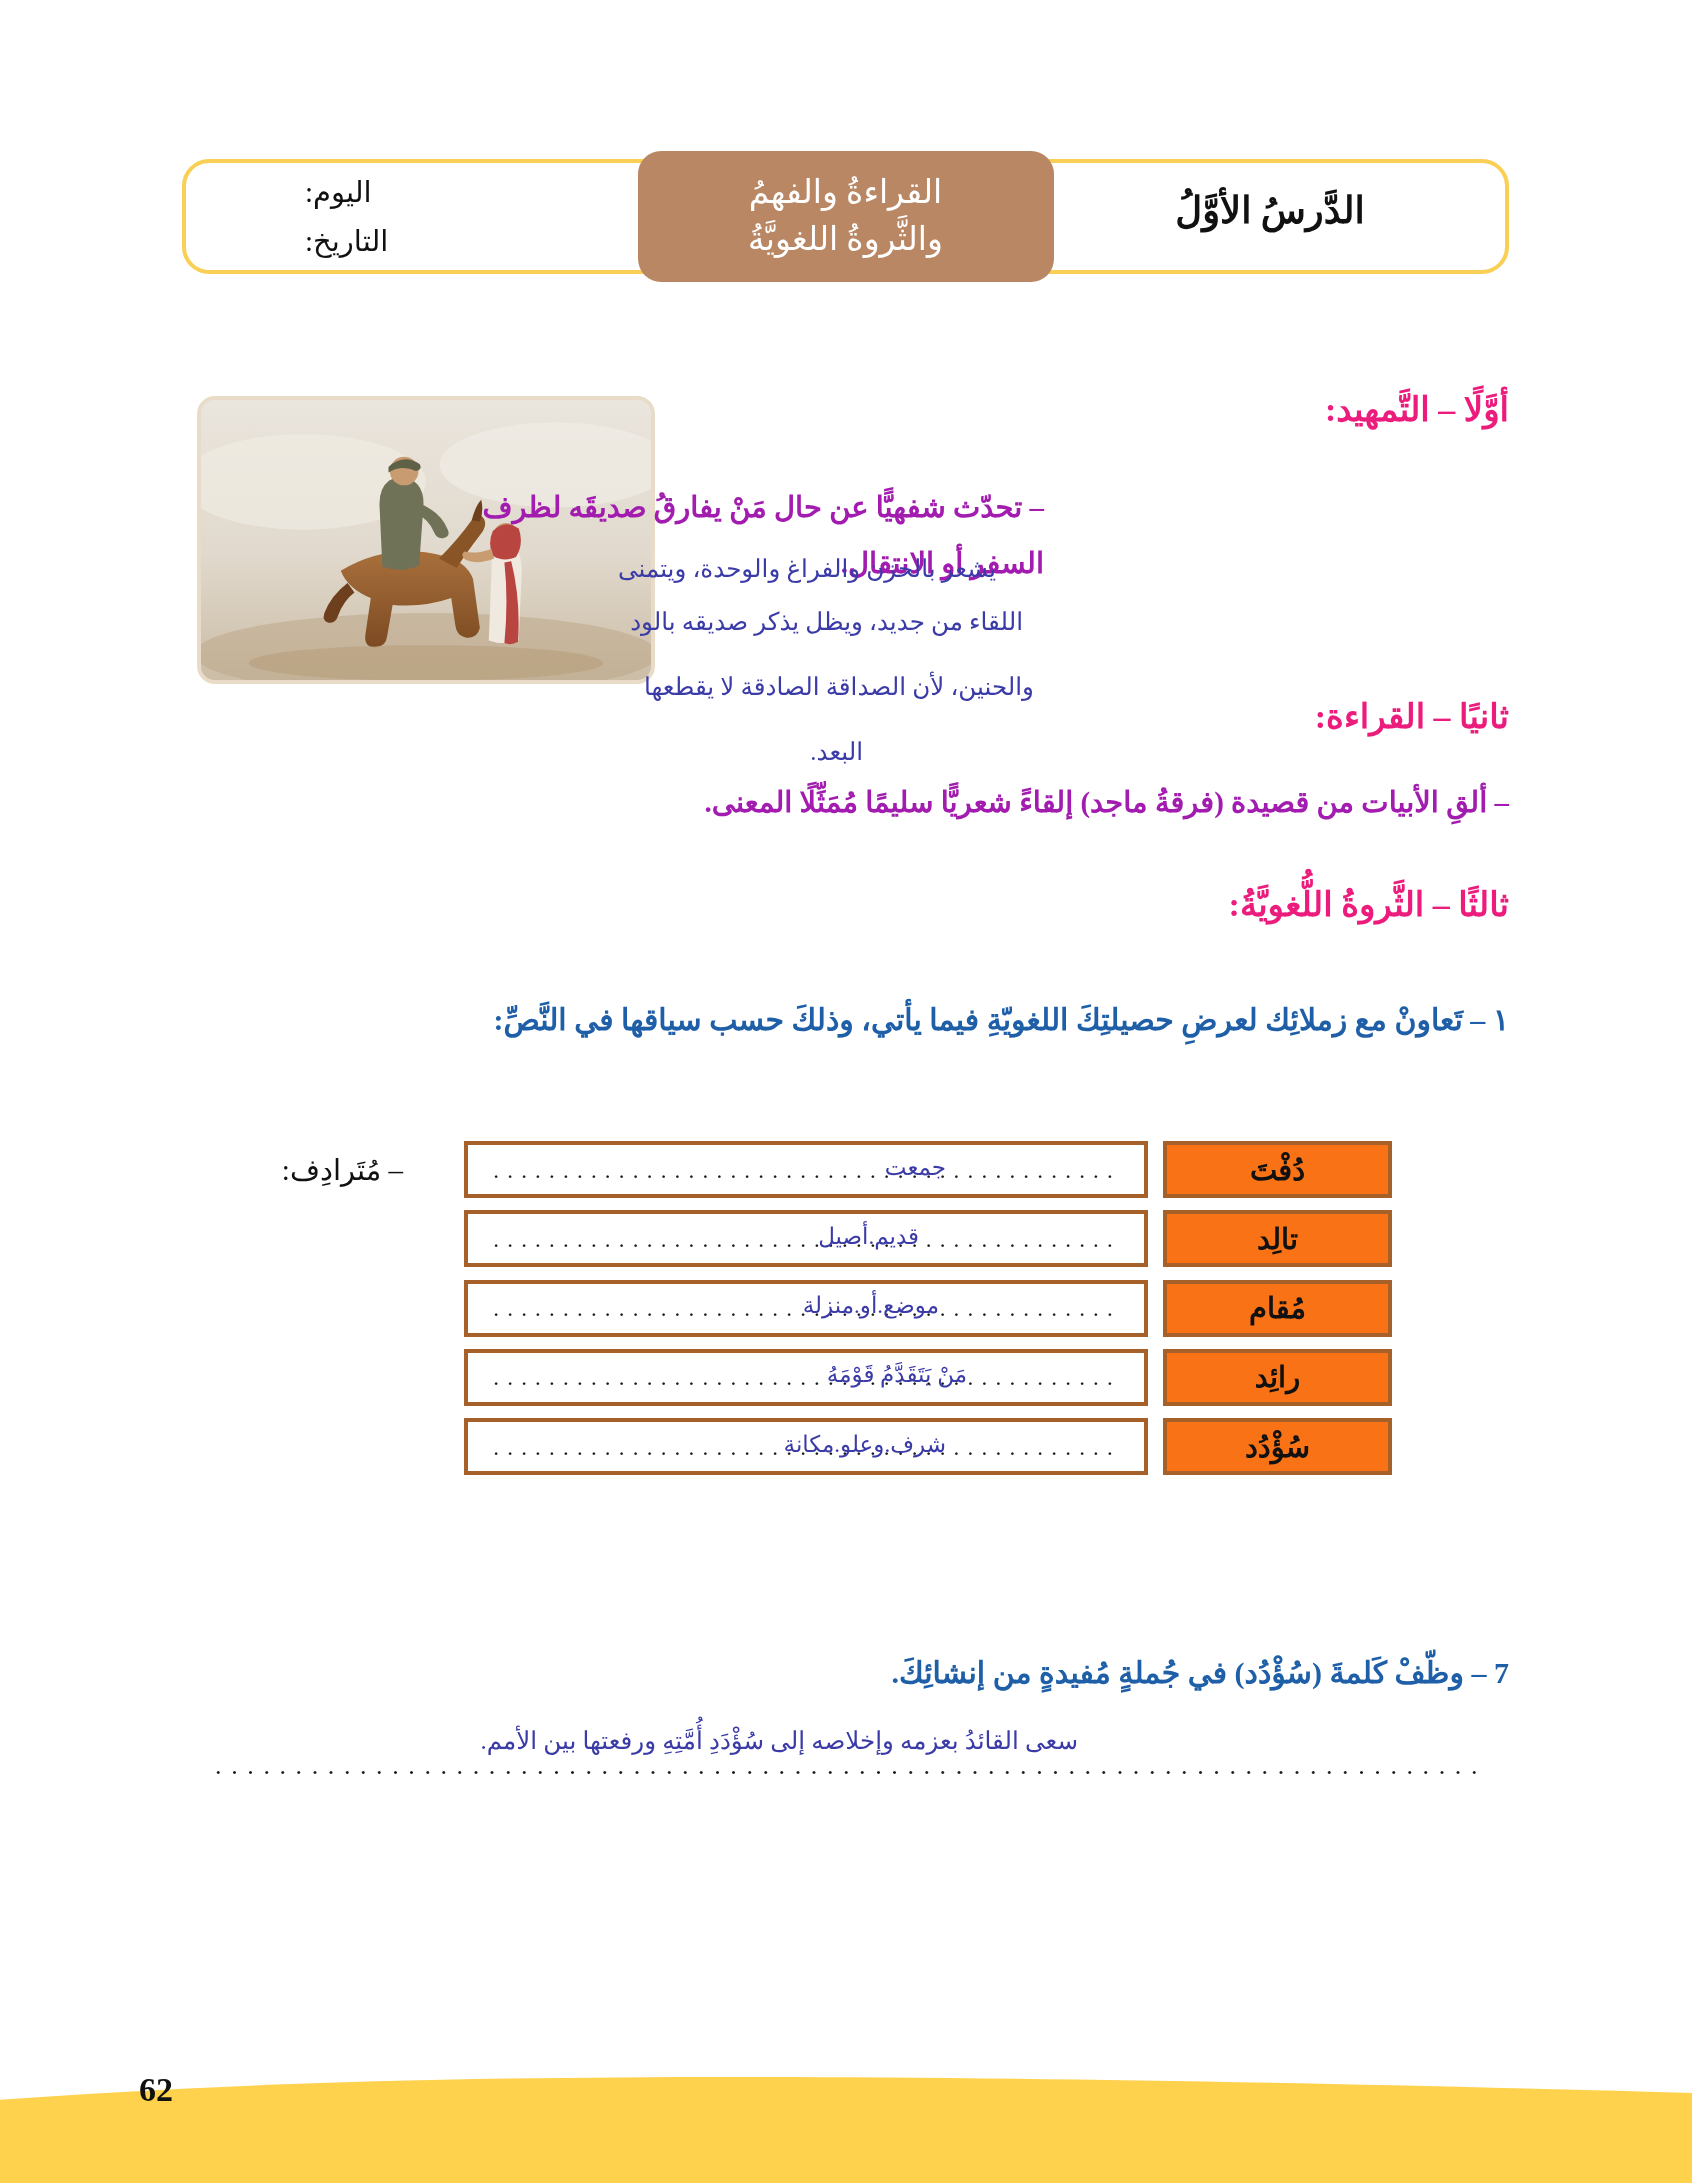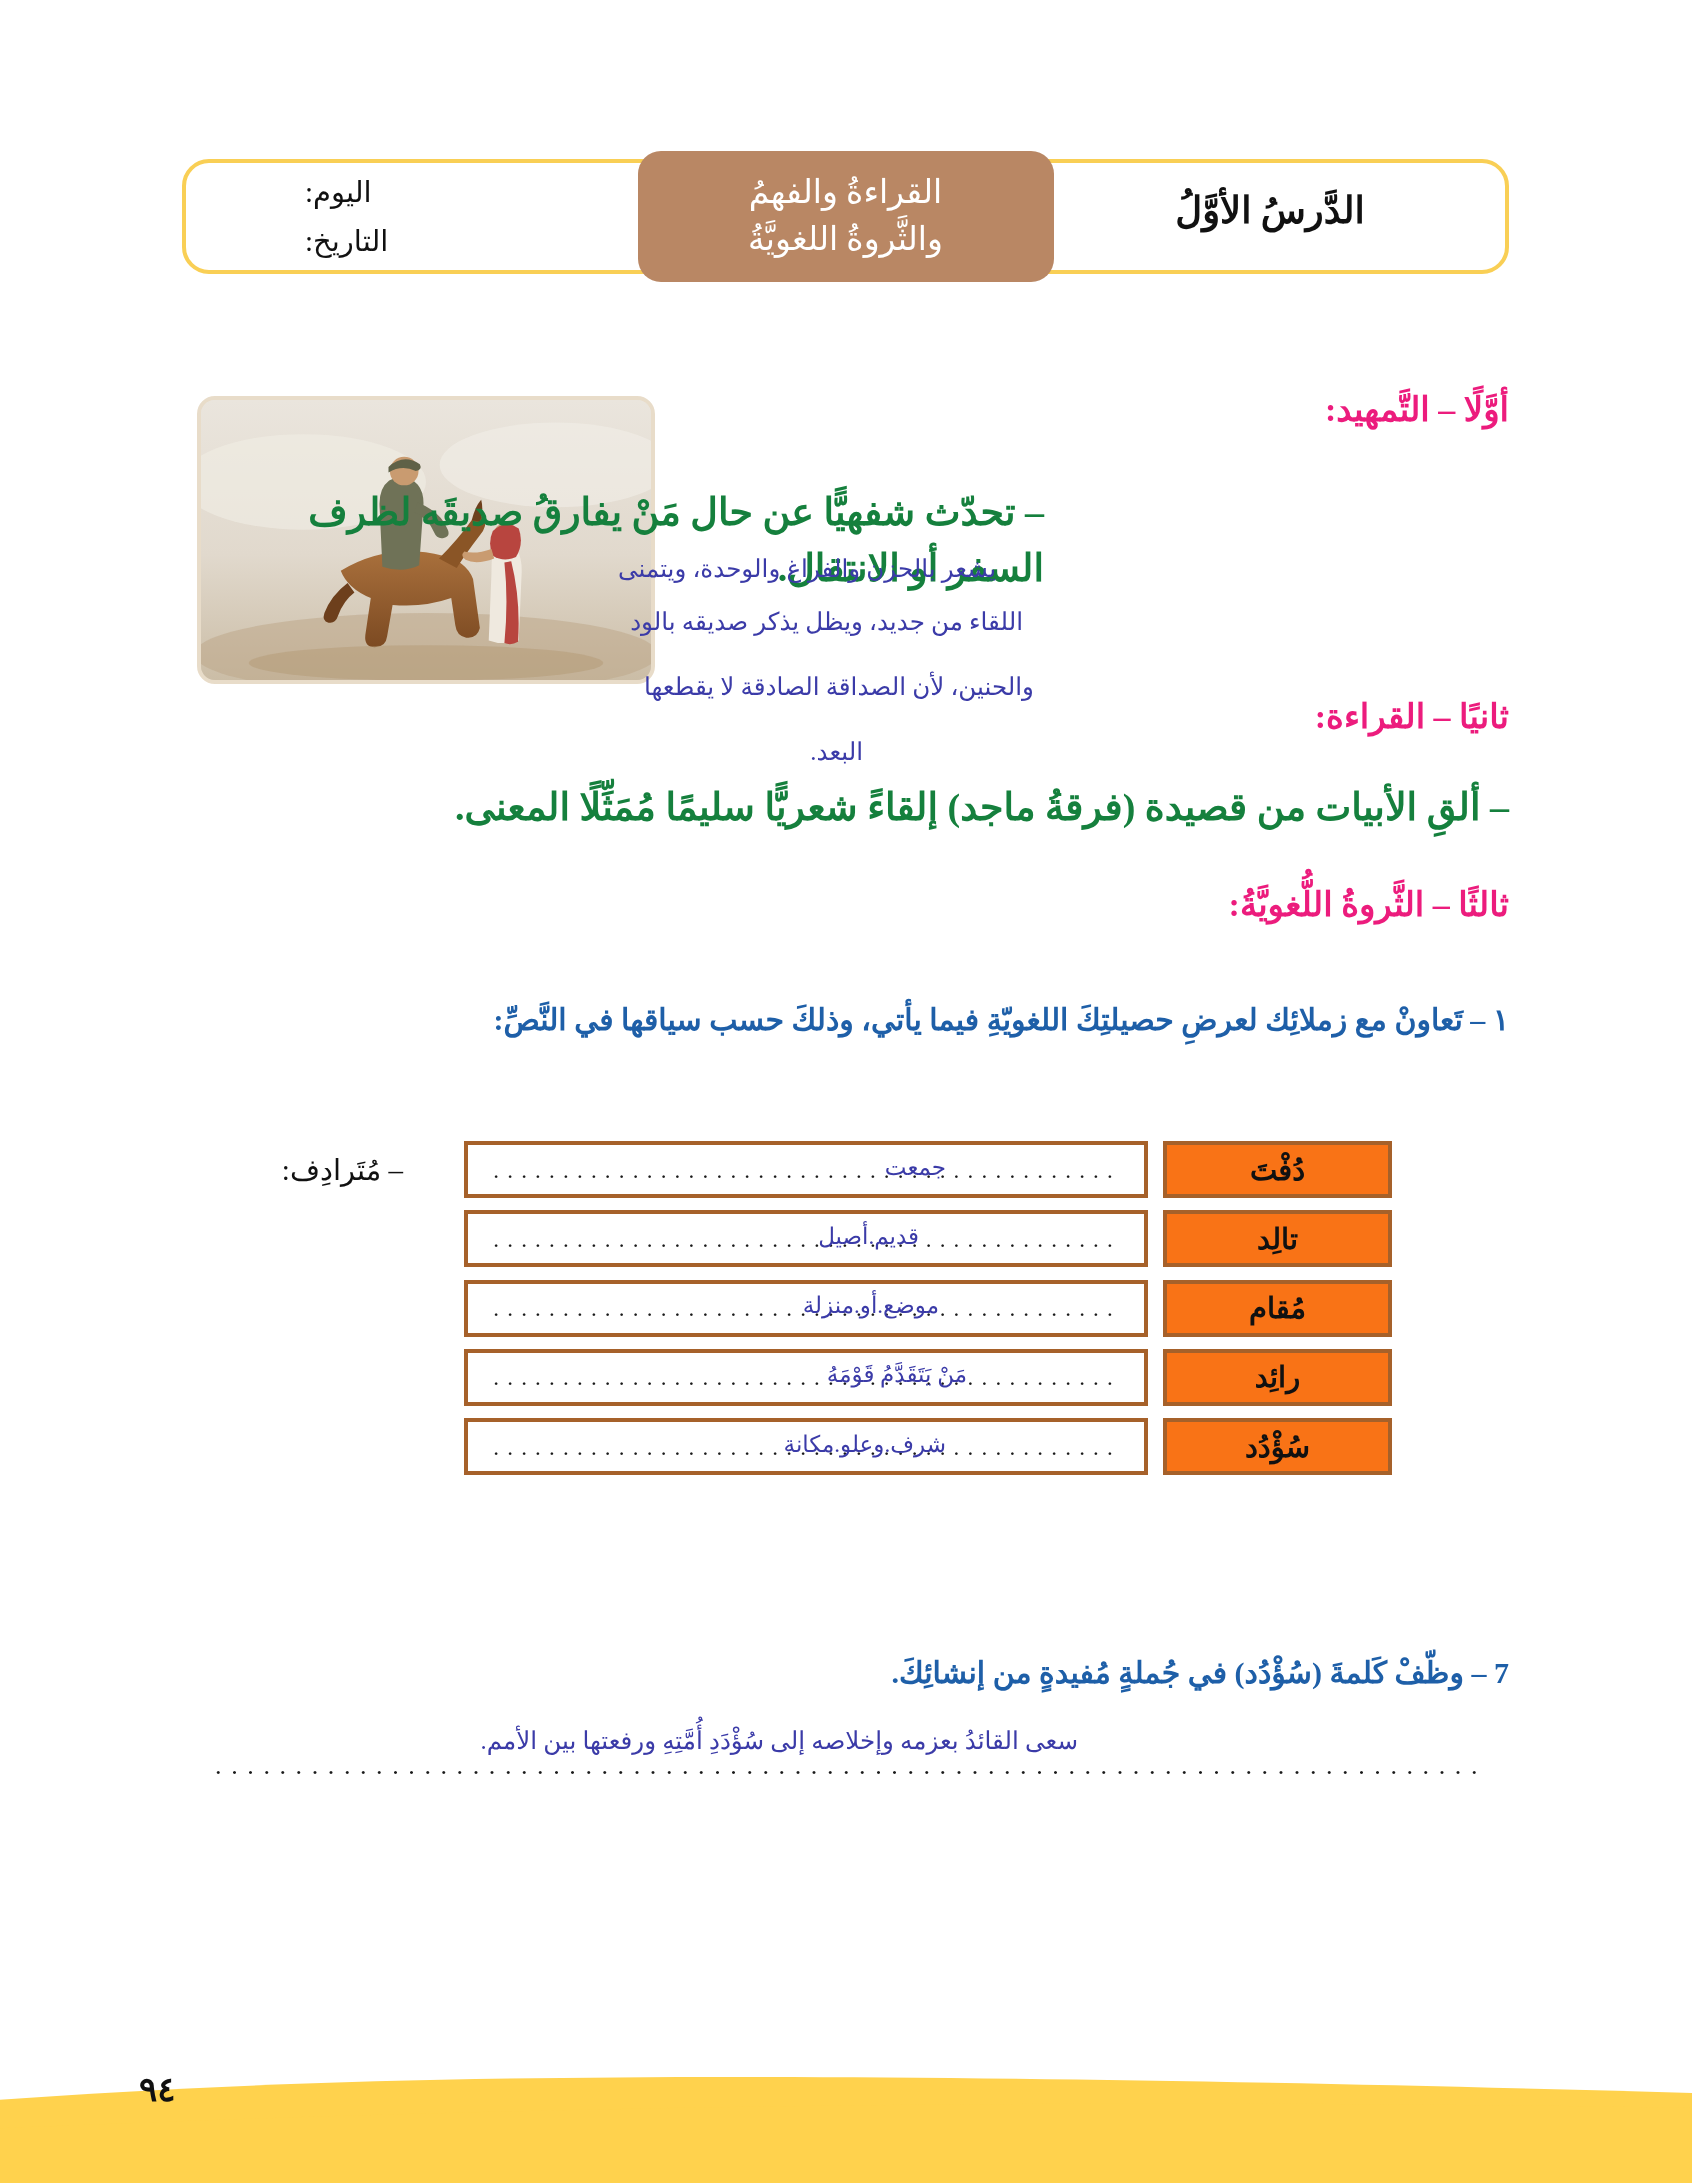--- a/index.html
+++ b/index.html
@@ -117,23 +117,23 @@
     border: 4.8px solid #e8dcc9;
     border-radius: 18px;
     overflow: hidden;
     background: linear-gradient(#e9e4dc 0%, #e2dbd0 45%, #d8cdbc 100%);
   }
   .illus svg { display: block; width: 100%; height: 100%; }
 
   
   .blue-bold {
     position: absolute;
-    font-size: 38px;
-    font-weight: bold;
-    color: #15803d;
+    font-size: 29px;
+    font-weight: bold;
+    color: #a21caf;
     white-space: nowrap;
   }
   .b1 { top: 490px; right: 648px; }
   .b2 { top: 546px; right: 648px; }
   .b3 { top: 785px; right: 183px; }
 
   
   .hand {
     position: absolute;
     font-size: 24.6px;
@@ -393,16 +393,16 @@
   <div class="q-line q2">7 – وظّفْ كَلمةَ (سُؤْدُد) في جُملةٍ مُفيدةٍ من إنشائِكَ.</div>
   <div class="ex2-answer">سعى القائدُ بعزمه وإخلاصه إلى سُؤْدَدِ أُمَّتِهِ ورفعتها بين الأمم.</div>
   <div class="ex2-dots">...........................................................................................................</div>
 
   <div class="footer-band">
     <svg viewBox="0 0 2481 230" preserveAspectRatio="none">
       <path d="M0 108 C 500 72, 1100 60, 2481 98 L 2481 230 L 0 230 Z" fill="#ffd24d"></path>
       <path d="M0 150 C 700 120, 1500 104, 2481 120 L 2481 230 L 0 230 Z" fill="#ffd24d"></path>
     </svg>
   </div>
-  <div class="page-num">٩٤</div>
+  <div class="page-num">62</div>
 
 </div>
 
 
 </body></html>

